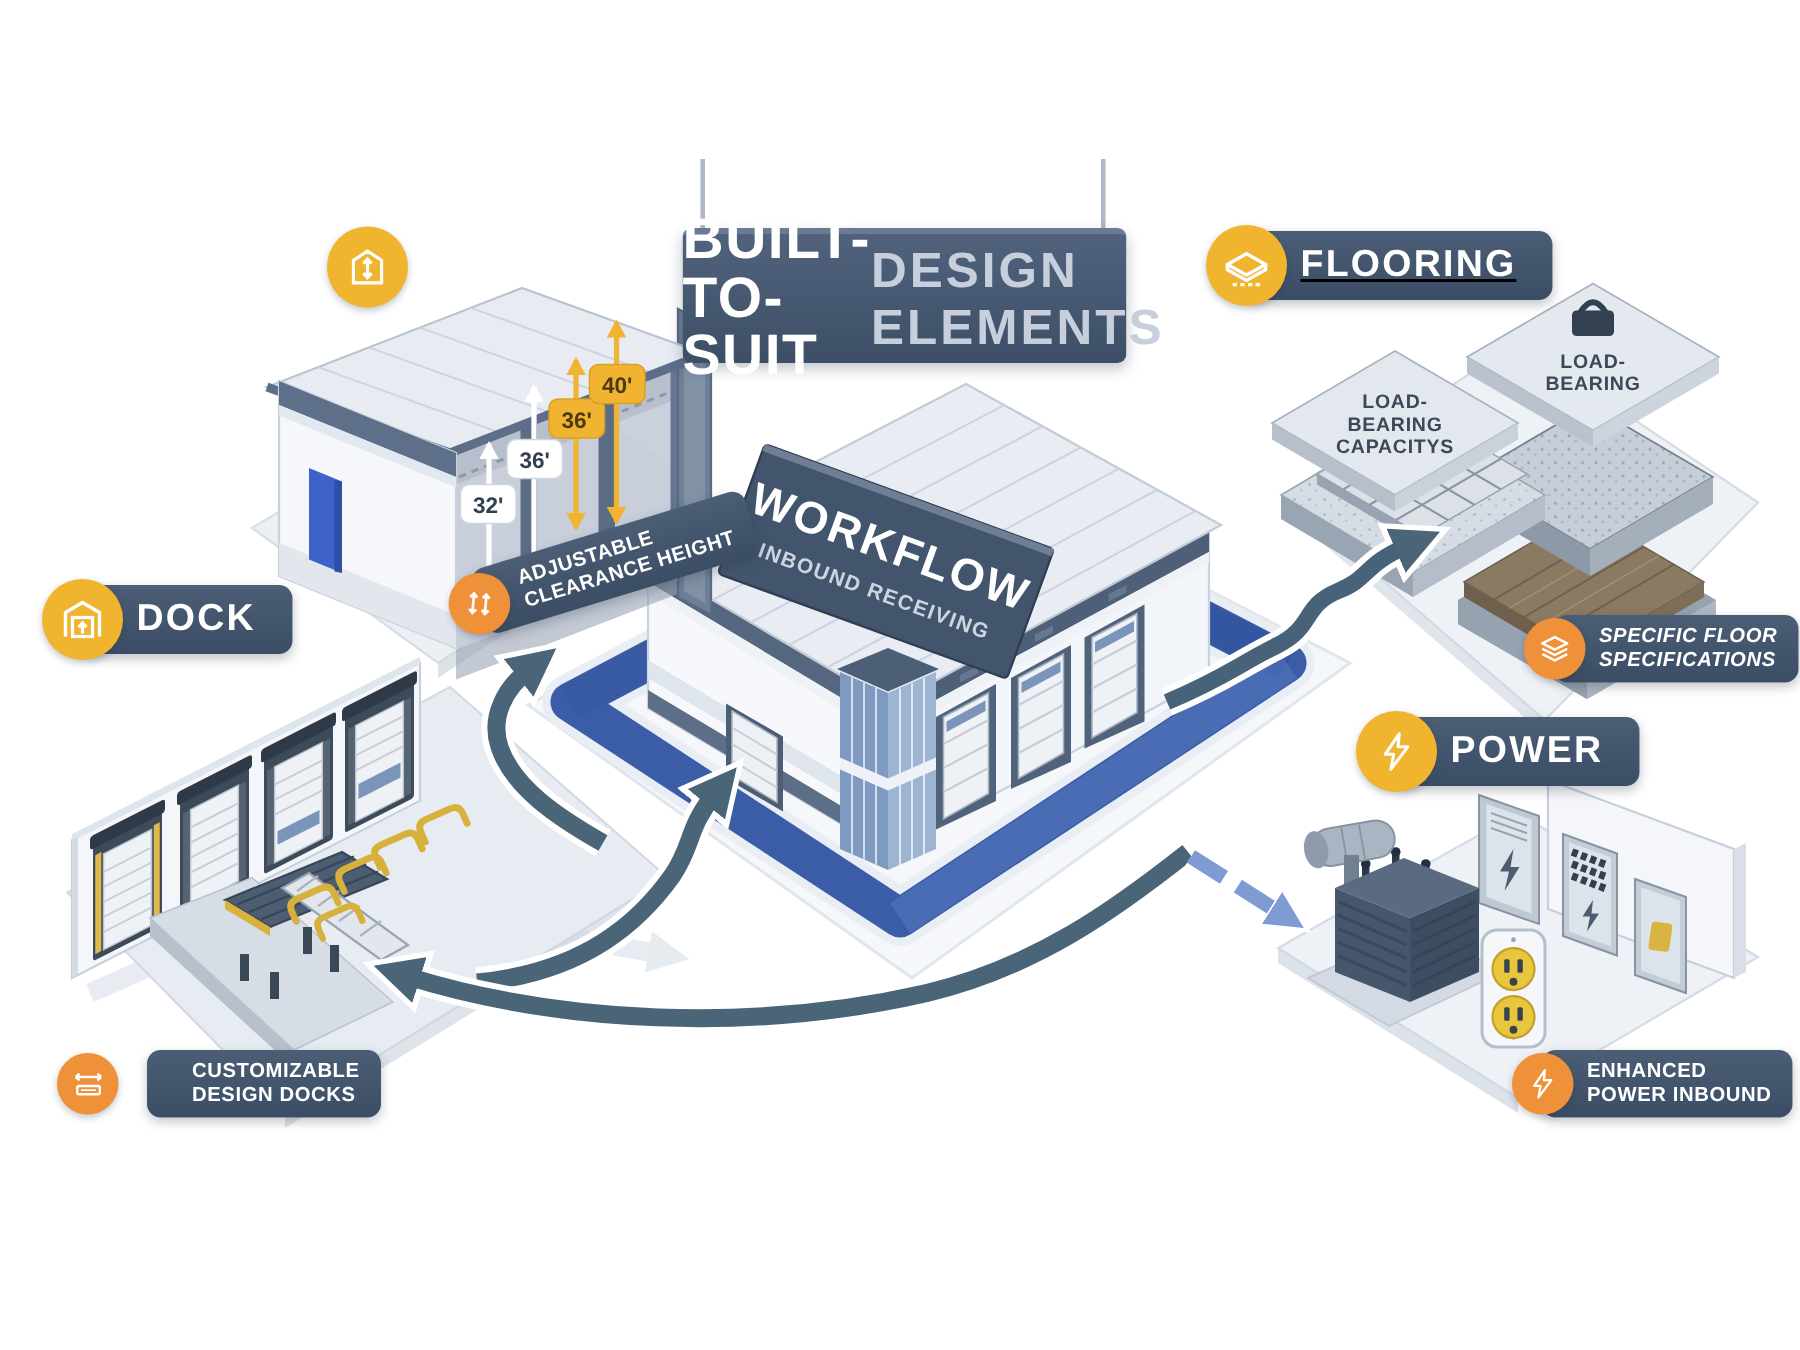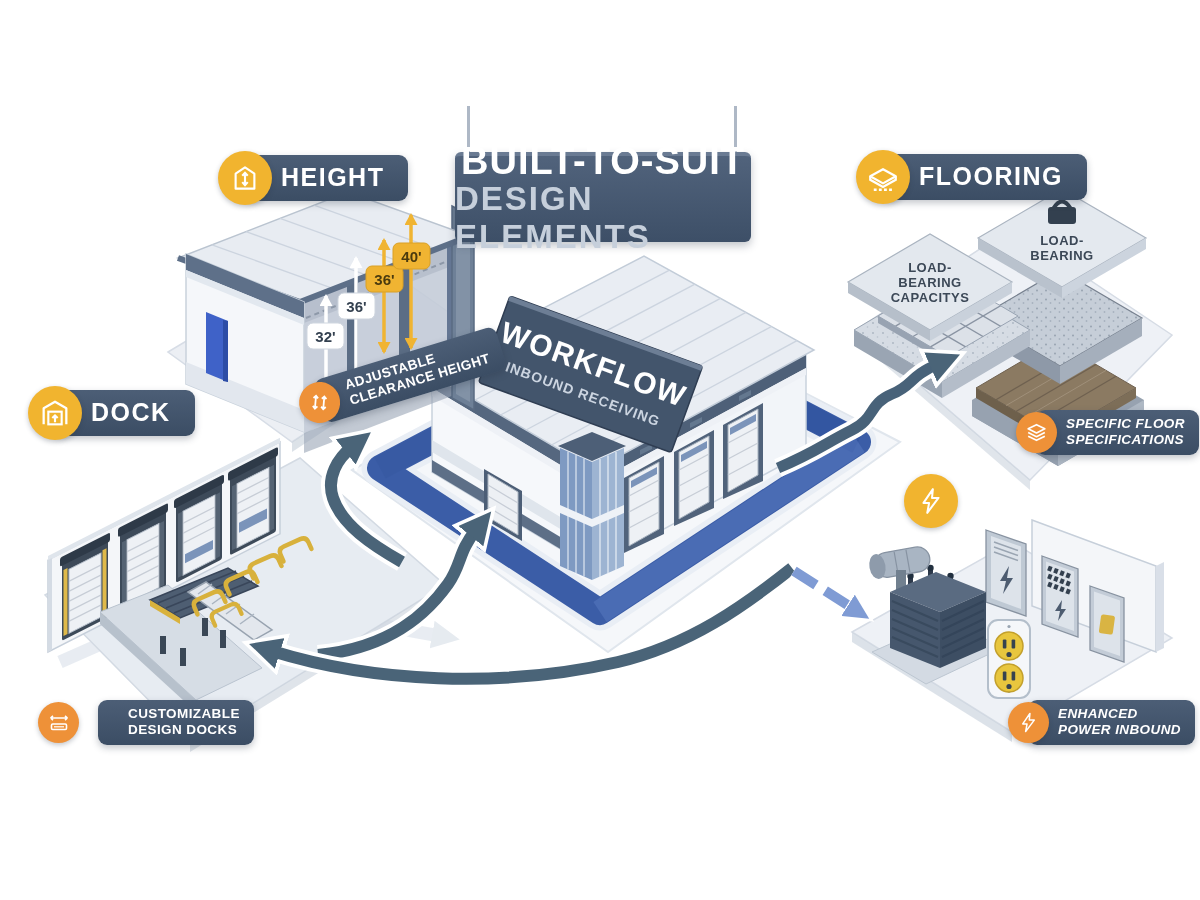--- a/index.html
+++ b/index.html
@@ -4,21 +4,21 @@
 <style>
   html,body{margin:0;padding:0;background:#ffffff;}
   .canvas{position:relative;width:1200px;height:900px;background:#ffffff;overflow:hidden;
           font-family:"Liberation Sans",sans-serif;}
   .scene{position:absolute;left:0;top:0;z-index:1;}
   svg text{font-family:"Liberation Sans",sans-serif;font-weight:bold;}
 
   
   .title-banner{position:absolute;left:455px;top:152px;width:296px;height:86px;z-index:6;
     background:linear-gradient(180deg,#51637c,#3d4f67);border-radius:6px;border-top:4px solid #6a7b93;
-    box-shadow:0 4px 9px rgba(40,50,70,.28);display:flex;flex-direction:column;align-items:center;justify-content:center;}
+    box-shadow:0 4px 9px rgba(40,50,70,.28);display:flex;flex-direction:row;align-items:center;justify-content:space-between;}
   .title-line1{color:#ffffff;font-weight:bold;font-size:38px;letter-spacing:1px;line-height:1.02;}
   .title-line2{color:#c6cfdb;font-weight:bold;font-size:33px;letter-spacing:2px;}
   .wire{position:absolute;width:2.5px;background:#aeb8c6;z-index:5;}
 
   
   .badge{position:absolute;display:flex;align-items:center;z-index:6;}
   .circle{border-radius:50%;display:flex;align-items:center;justify-content:center;flex:none;
           box-shadow:0 2px 5px rgba(40,50,70,.28);z-index:2;}
   .circle.lg{width:54px;height:54px;background:#f1b42f;}
   .circle.sm{width:41px;height:41px;background:#ee9138;}
@@ -420,51 +420,51 @@
   <div class="title-line2">DESIGN ELEMENTS</div>
 </div>
 
 <div class="badge" style="left:218px;top:151px;">
   <span class="circle lg">
     <svg width="30" height="30" viewBox="0 0 24 24">
           <path d="M4.5 20.5 V8.5 L12 3.5 L19.5 8.5 V20.5 Z" fill="none" stroke="#fff" stroke-width="1.7" stroke-linejoin="round"></path>
           <path d="M12 8 V17.5 M9.8 10.2 L12 7.8 L14.2 10.2 M9.8 15.3 L12 17.7 L14.2 15.3" fill="none" stroke="#fff" stroke-width="1.7"></path>
         </svg>
   </span>
-  <span class="pill lg">HEIGHT</span>
 </div>
 
 <div class="badge" style="left:28px;top:386px;">
   <span class="circle lg">
     <svg width="32" height="32" viewBox="0 0 24 24">
           <path d="M3.5 20.5 V8.5 L12 3.5 L20.5 8.5 V20.5" fill="none" stroke="#fff" stroke-width="1.7" stroke-linejoin="round"></path>
           <rect x="7" y="11" width="10" height="9.5" fill="none" stroke="#fff" stroke-width="1.6"></rect>
           <path d="M12 19 V14 M10 15.8 L12 13.8 L14 15.8" fill="none" stroke="#fff" stroke-width="1.6"></path>
         </svg>
   </span>
   <span class="pill lg">DOCK</span>
 </div>
 
-<div class="badge" style="left:856px;top:150px;">
+<div class="badge" style="left:804px;top:150px;text-decoration:underline;">
   <span class="circle lg">
     <svg width="34" height="34" viewBox="0 0 24 24">
           <path d="M3 11.5 L12 6.5 L21 11.5 L12 16.5 Z" fill="none" stroke="#fff" stroke-width="1.6" stroke-linejoin="round"></path>
           <path d="M3 11.5 V14 L12 19 L21 14 V11.5" fill="none" stroke="#fff" stroke-width="1.6"></path>
           <path d="M5.5 21 h13" stroke="#fff" stroke-width="1.6" stroke-dasharray="2,1.6"></path>
         </svg>
   </span>
   <span class="pill lg">FLOORING</span>
 </div>
 
 <div class="badge" style="left:904px;top:474px;">
   <span class="circle lg">
     <svg width="30" height="30" viewBox="0 0 24 24">
           <path d="M13.5 2.5 L6 13.5 H10.5 L9 21.5 L18 9.5 H12.8 Z" fill="none" stroke="#fff" stroke-width="1.6" stroke-linejoin="round"></path>
         </svg>
   </span>
+  <span class="pill lg">POWER</span>
 </div>
 
 <div class="badge rot" style="left:300px;top:386px;">
   <span class="circle sm">
     <svg width="25" height="25" viewBox="0 0 24 24" style="transform:rotate(22deg)">
           <path d="M8 18 V6 M5.8 8.2 L8 5.8 L10.2 8.2 M5.8 15.8 L8 18.2 L10.2 15.8 M16 18 V6 M13.8 8.2 L16 5.8 L18.2 8.2 M13.8 15.8 L16 18.2 L18.2 15.8" fill="none" stroke="#fff" stroke-width="1.7"></path>
         </svg>
   </span>
   <span class="pill sm">
     <div>ADJUSTABLE</div>
@@ -491,21 +491,21 @@
     <svg width="25" height="25" viewBox="0 0 24 24">
           <path d="M4 8.5 L12 4.5 L20 8.5 L12 12.5 Z M4 12 L12 16 L20 12 M4 15.5 L12 19.5 L20 15.5" fill="none" stroke="#fff" stroke-width="1.6" stroke-linejoin="round"></path>
         </svg>
   </span>
   <span class="pill sm">
     <div>SPECIFIC FLOOR</div>
     <div>SPECIFICATIONS</div>
   </span>
 </div>
 
-<div class="badge" style="left:1008px;top:700px;font-style:italic;">
+<div class="badge" style="left:1008px;top:700px;">
   <span class="circle sm">
     <svg width="23" height="23" viewBox="0 0 24 24">
           <path d="M13.5 2.5 L6 13.5 H10.5 L9 21.5 L18 9.5 H12.8 Z" fill="none" stroke="#fff" stroke-width="1.6" stroke-linejoin="round"></path>
         </svg>
   </span>
   <span class="pill sm">
     <div>ENHANCED</div>
     <div>POWER INBOUND</div>
   </span>
 </div>

